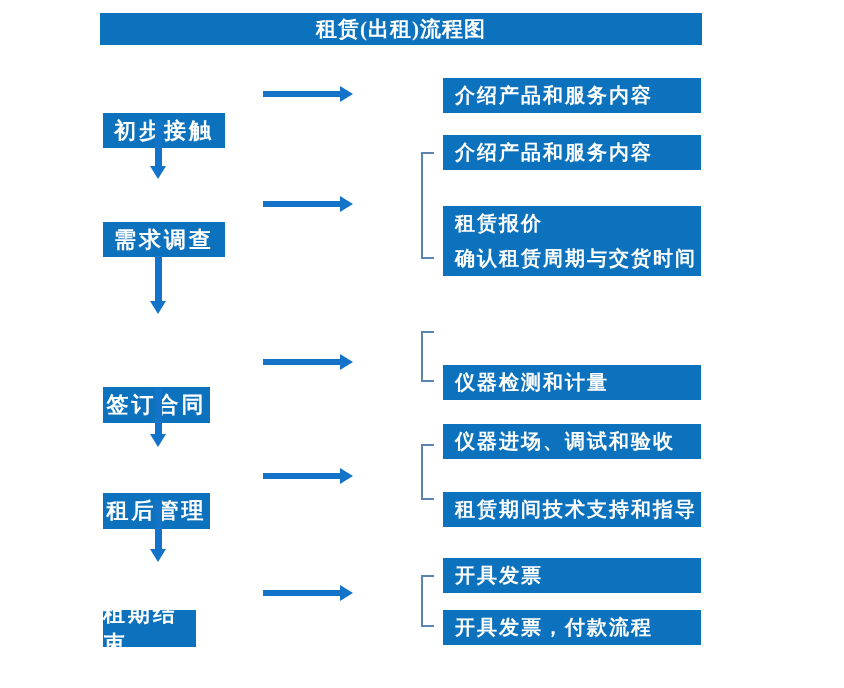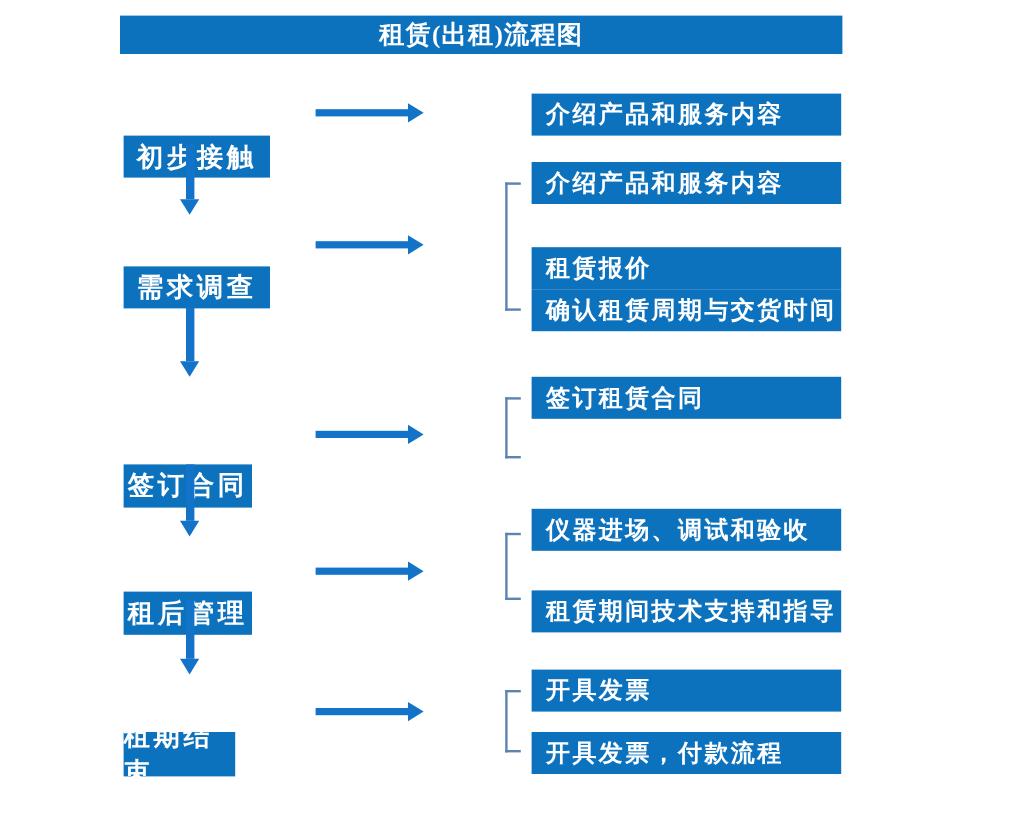--- a/index.html
+++ b/index.html
@@ -161,21 +161,21 @@
   <div class="bracket" style="top:331px; height:51px;"></div>
   <div class="bracket" style="top:444px; height:56px;"></div>
   <div class="bracket" style="top:575px; height:52px;"></div>
 
   <div class="box right-box" style="top:78px;">介绍产品和服务内容</div>
 
   <div class="box right-box" style="top:135px;">介绍产品和服务内容</div>
   <div class="box right-box" style="top:186px;margin-top:20px;">租赁报价</div>
   <div class="box right-box" style="top:241px;">确认租赁周期与交货时间</div>
 
-  <div class="box right-box" style="top:314px;">签订租赁合同</div>
+  <div class="box right-box" style="top:365px;">仪器检测和计量</div>
 
   <div class="box right-box" style="top:424px;">仪器进场、调试和验收</div>
   <div class="box right-box" style="top:492px;">租赁期间技术支持和指导</div>
 
   <div class="box right-box" style="top:558px;">开具发票</div>
   <div class="box right-box" style="top:610px;">开具发票，付款流程</div>
 
 </div>
 
 </body></html>

